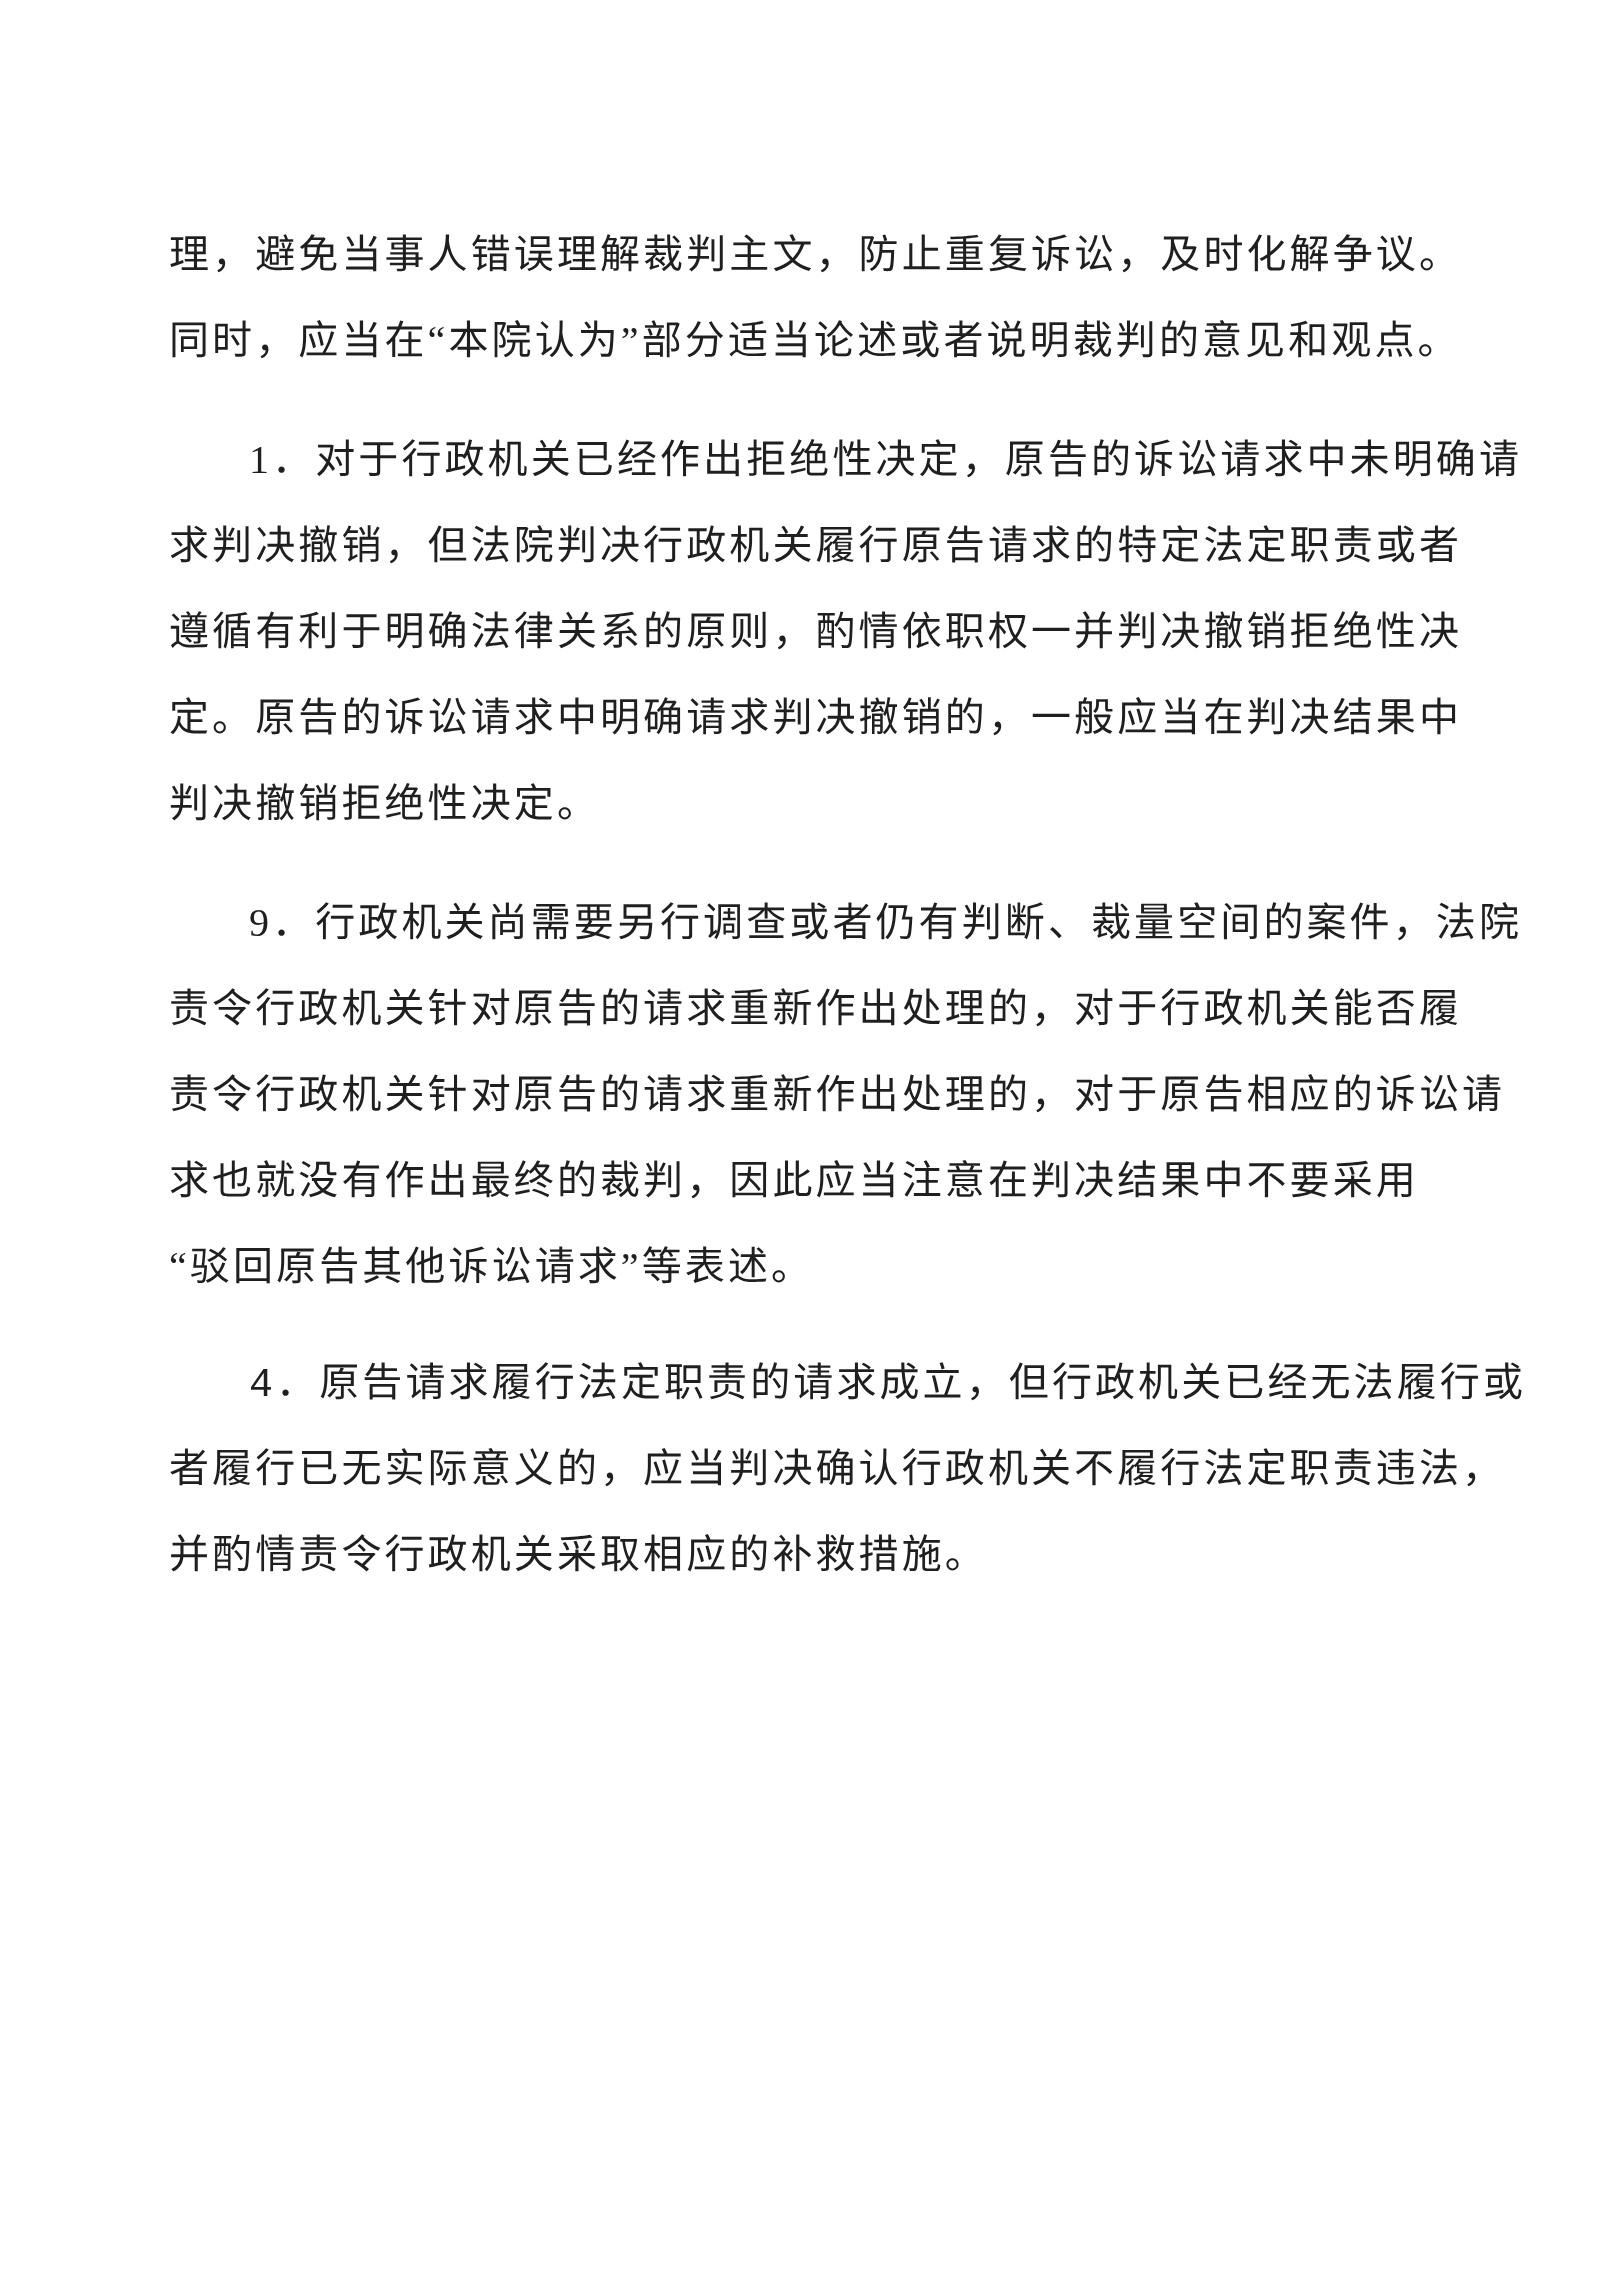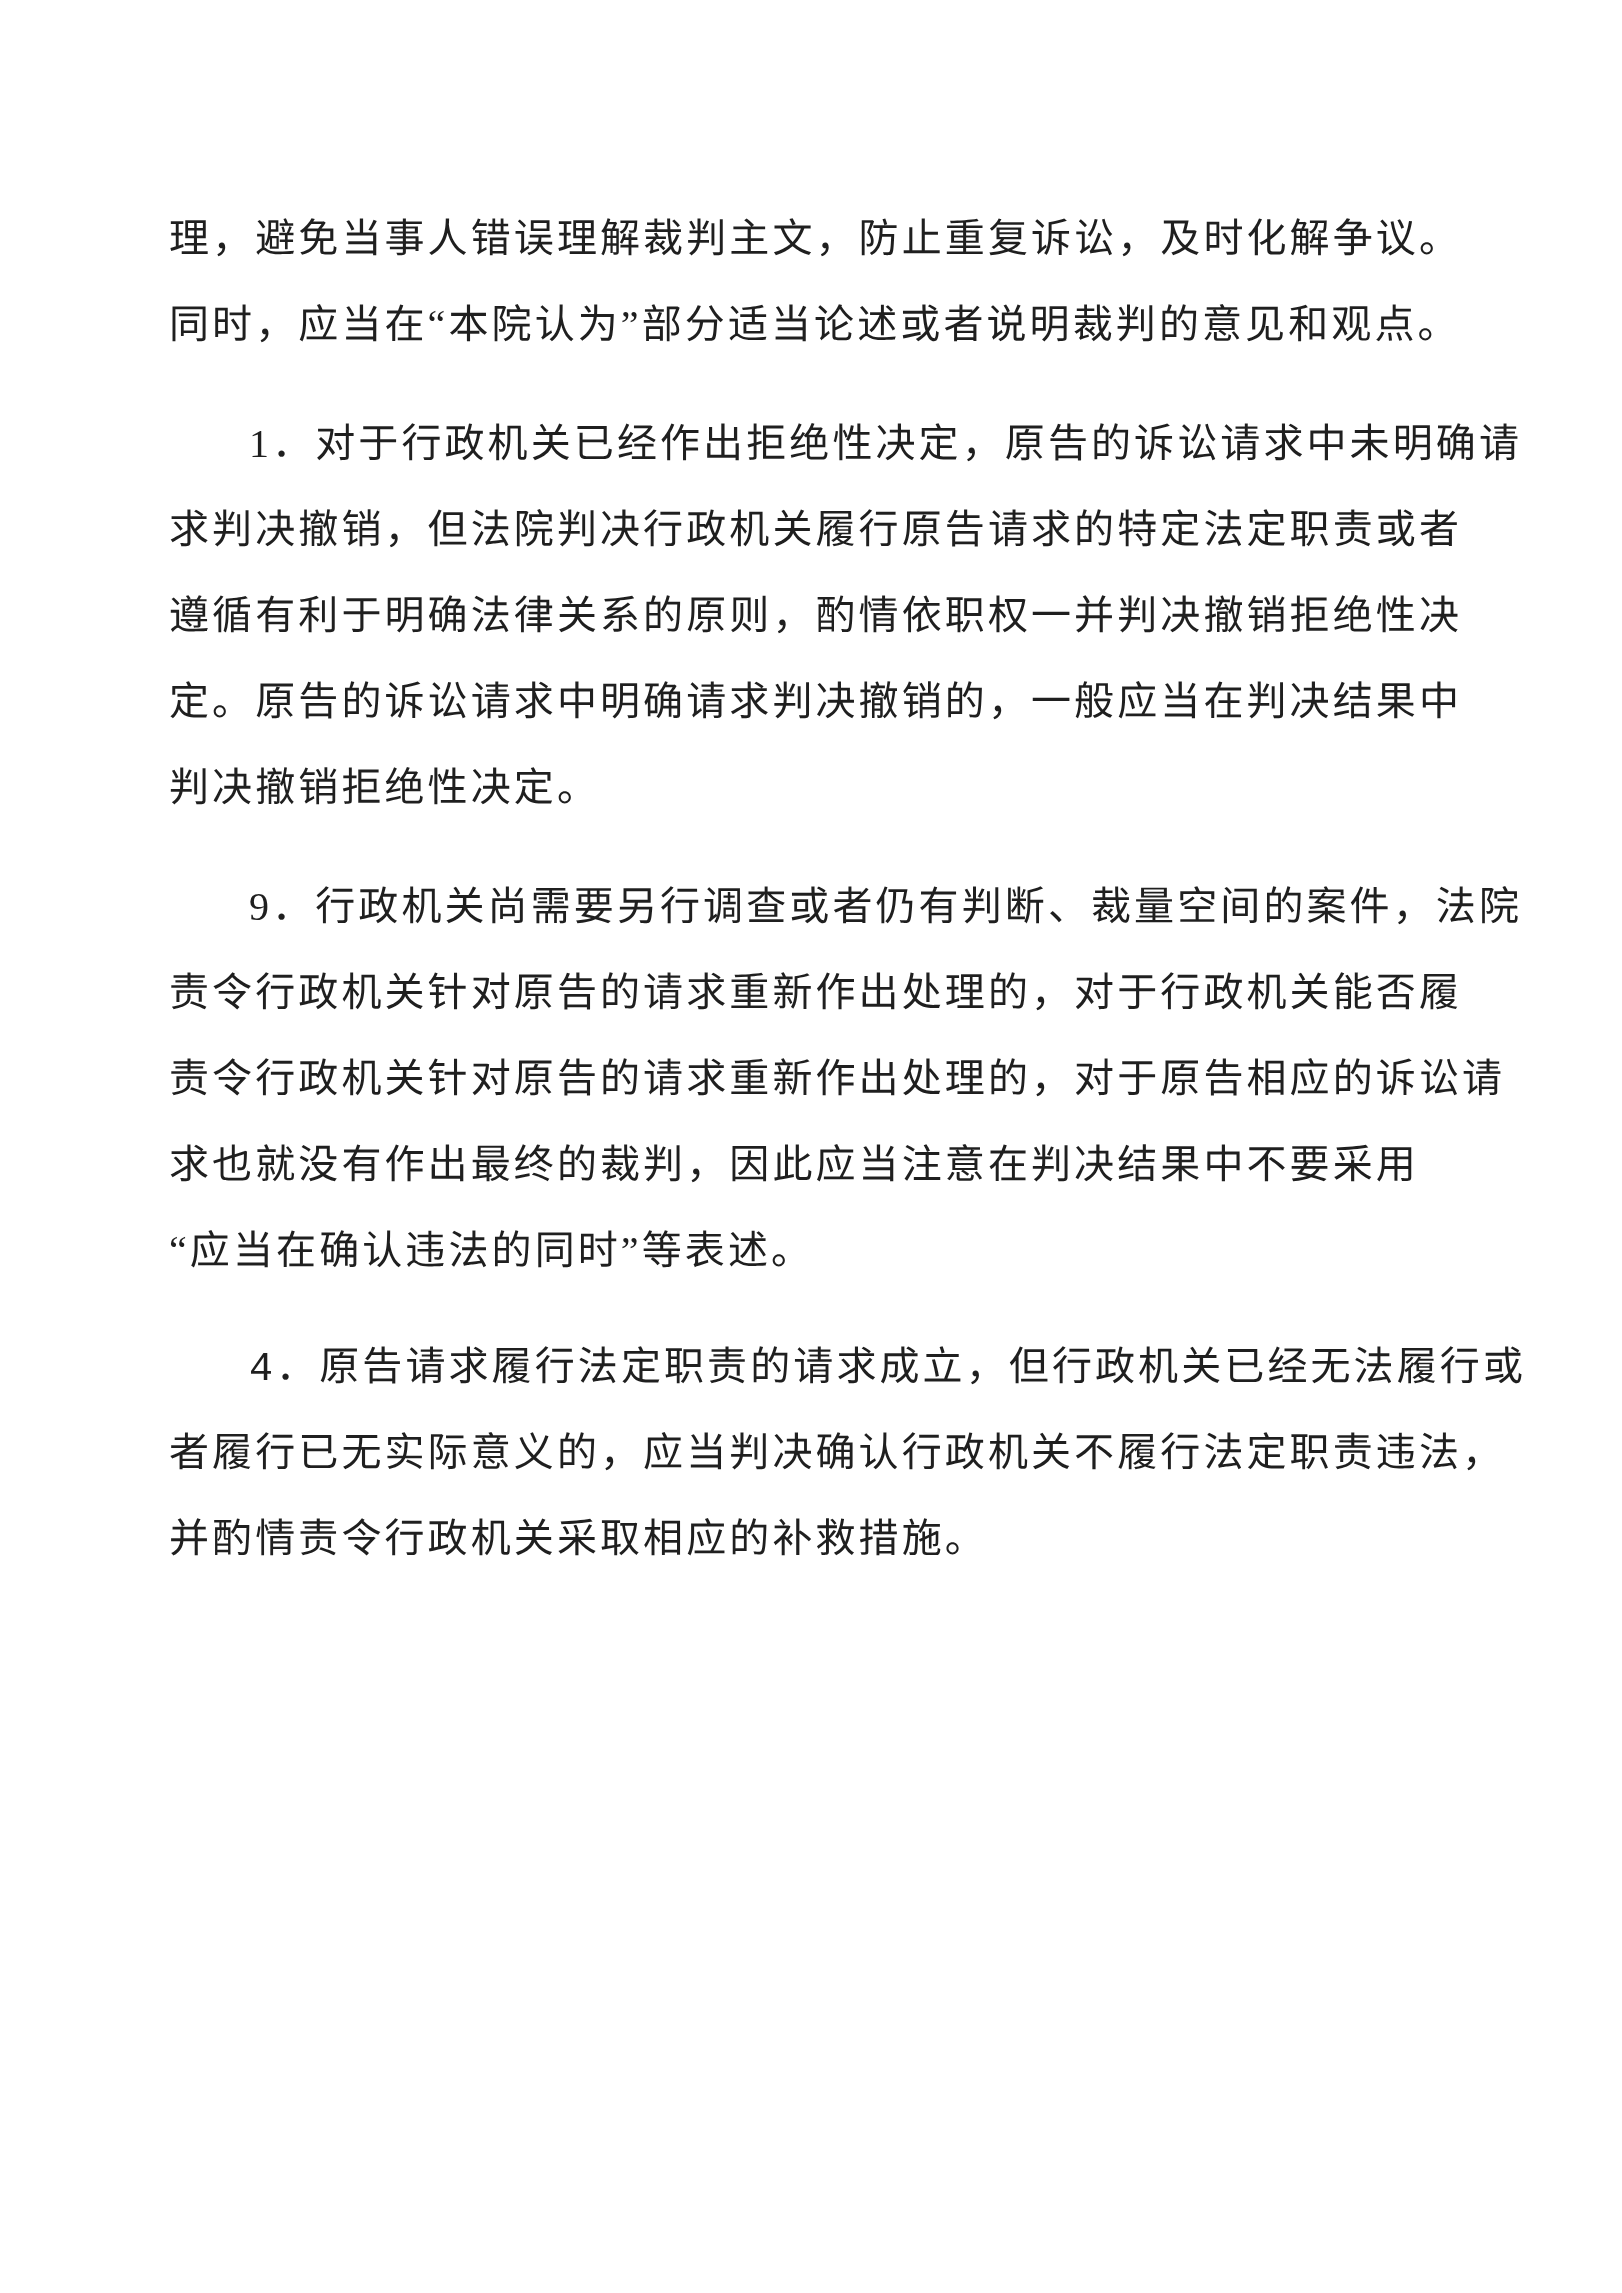--- a/index.html
+++ b/index.html
@@ -12,21 +12,21 @@
     width: 1623px;
     height: 2294px;
     background: #ffffff;
     color: #1f1f1f;
     font-family: "Liberation Serif", "DejaVu Serif", serif;
     overflow: hidden;
   }
   .body-text {
     position: absolute;
     left: 169px;
-    top: 196px;
+    top: 212px;
     width: 1336px;
   }
   .para {
     margin: 0 0 33px 0;
   }
   .para:last-child {
     margin-bottom: 0;
     font-family: Liberation Mono, monospace;
   }
   .line {
@@ -55,21 +55,21 @@
         <div class="line">求判决撤销，但法院判决行政机关履行原告请求的特定法定职责或者</div>
         <div class="line">遵循有利于明确法律关系的原则，酌情依职权一并判决撤销拒绝性决</div>
         <div class="line">定。原告的诉讼请求中明确请求判决撤销的，一般应当在判决结果中</div>
         <div class="line">判决撤销拒绝性决定。</div>
       </div>
       <div class="para">
         <div class="line indent">9．行政机关尚需要另行调查或者仍有判断、裁量空间的案件，法院</div>
         <div class="line">责令行政机关针对原告的请求重新作出处理的，对于行政机关能否履</div>
         <div class="line">责令行政机关针对原告的请求重新作出处理的，对于原告相应的诉讼请</div>
         <div class="line">求也就没有作出最终的裁判，因此应当注意在判决结果中不要采用</div>
-        <div class="line">“应当在确认违法的同时”等表述。</div>
+        <div class="line">“驳回原告其他诉讼请求”等表述。</div>
       </div>
       <div class="para">
         <div class="line indent">4．原告请求履行法定职责的请求成立，但行政机关已经无法履行或</div>
         <div class="line">者履行已无实际意义的，应当判决确认行政机关不履行法定职责违法，</div>
         <div class="line">并酌情责令行政机关采取相应的补救措施。</div>
       </div>
     </div>
 </div>
 
 

